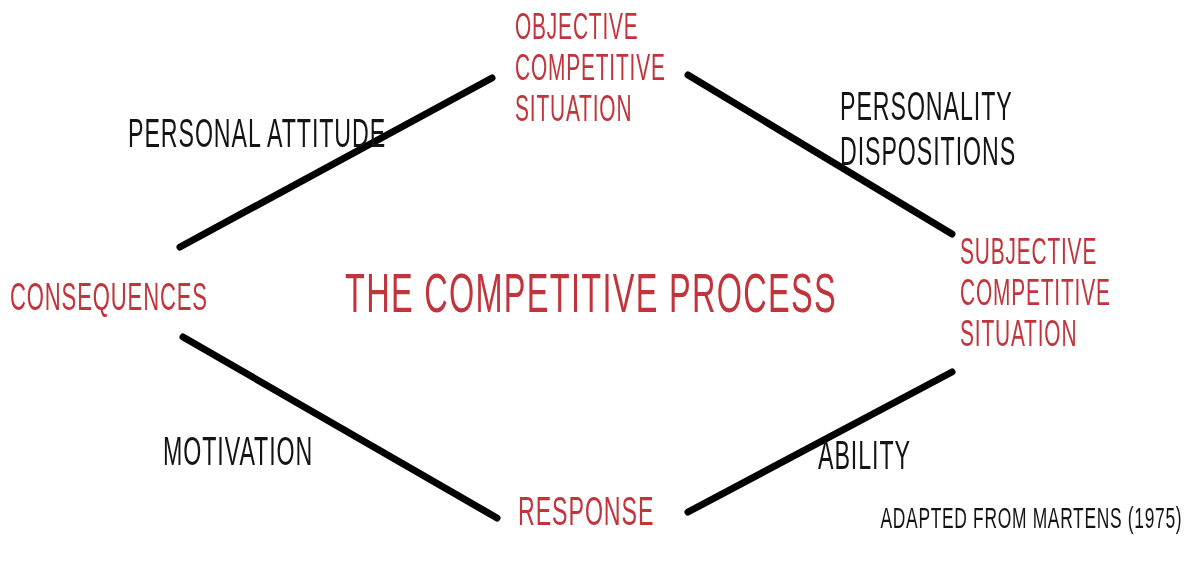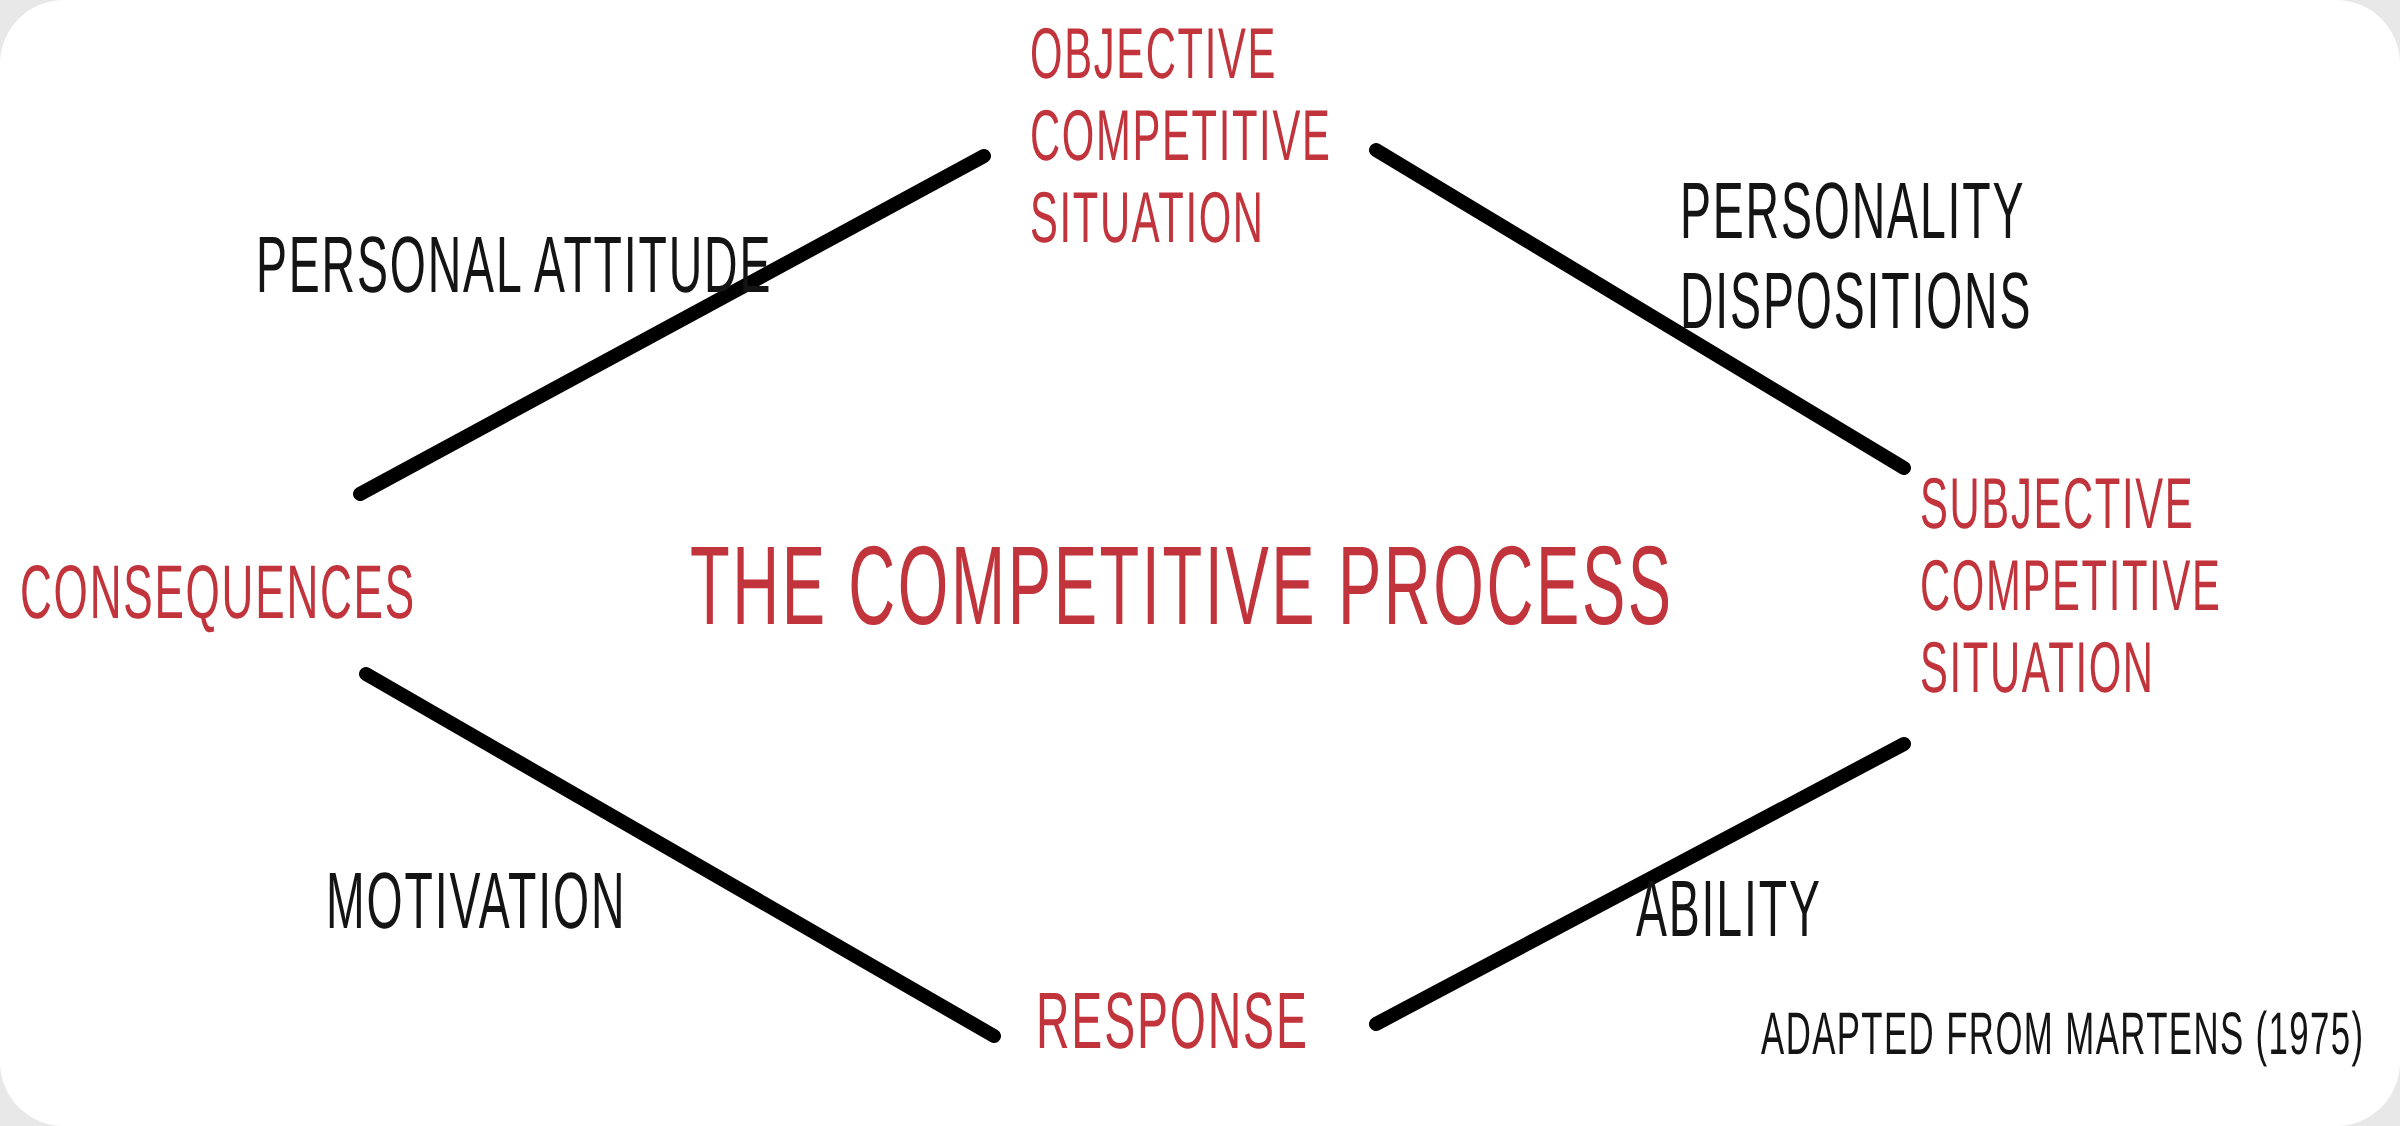--- a/index.html
+++ b/index.html
@@ -10,21 +10,20 @@
   }
   * { margin: 0; padding: 0; box-sizing: border-box; }
   html, body { background: #e8e8e8; }
   .canvas {
     position: relative;
     width: 1200px;
     height: 563px;
     background: var(--bg);
     overflow: hidden;
     font-family: "Liberation Sans", sans-serif;
-    border-radius: 32px;
   }
   .deco {
     position: absolute;
     font-weight: 400;
     letter-spacing: 0.04em;
     white-space: nowrap;
     transform: scaleX(0.58);
     transform-origin: left top;
     line-height: 1;
   }

